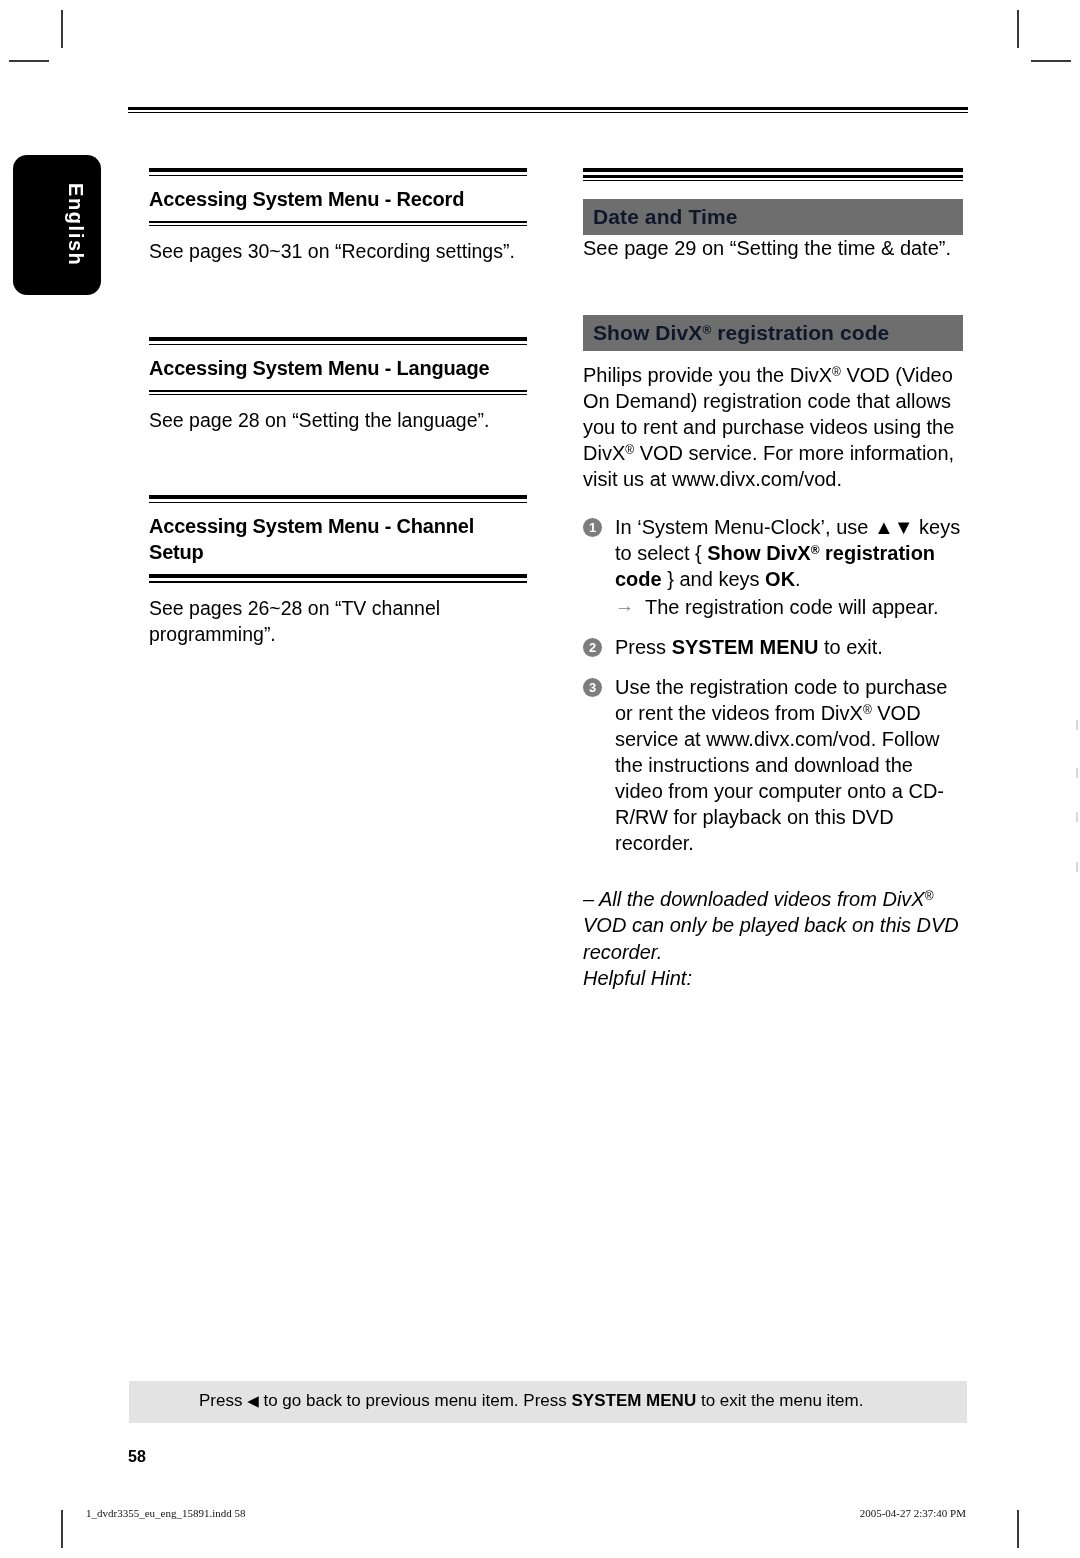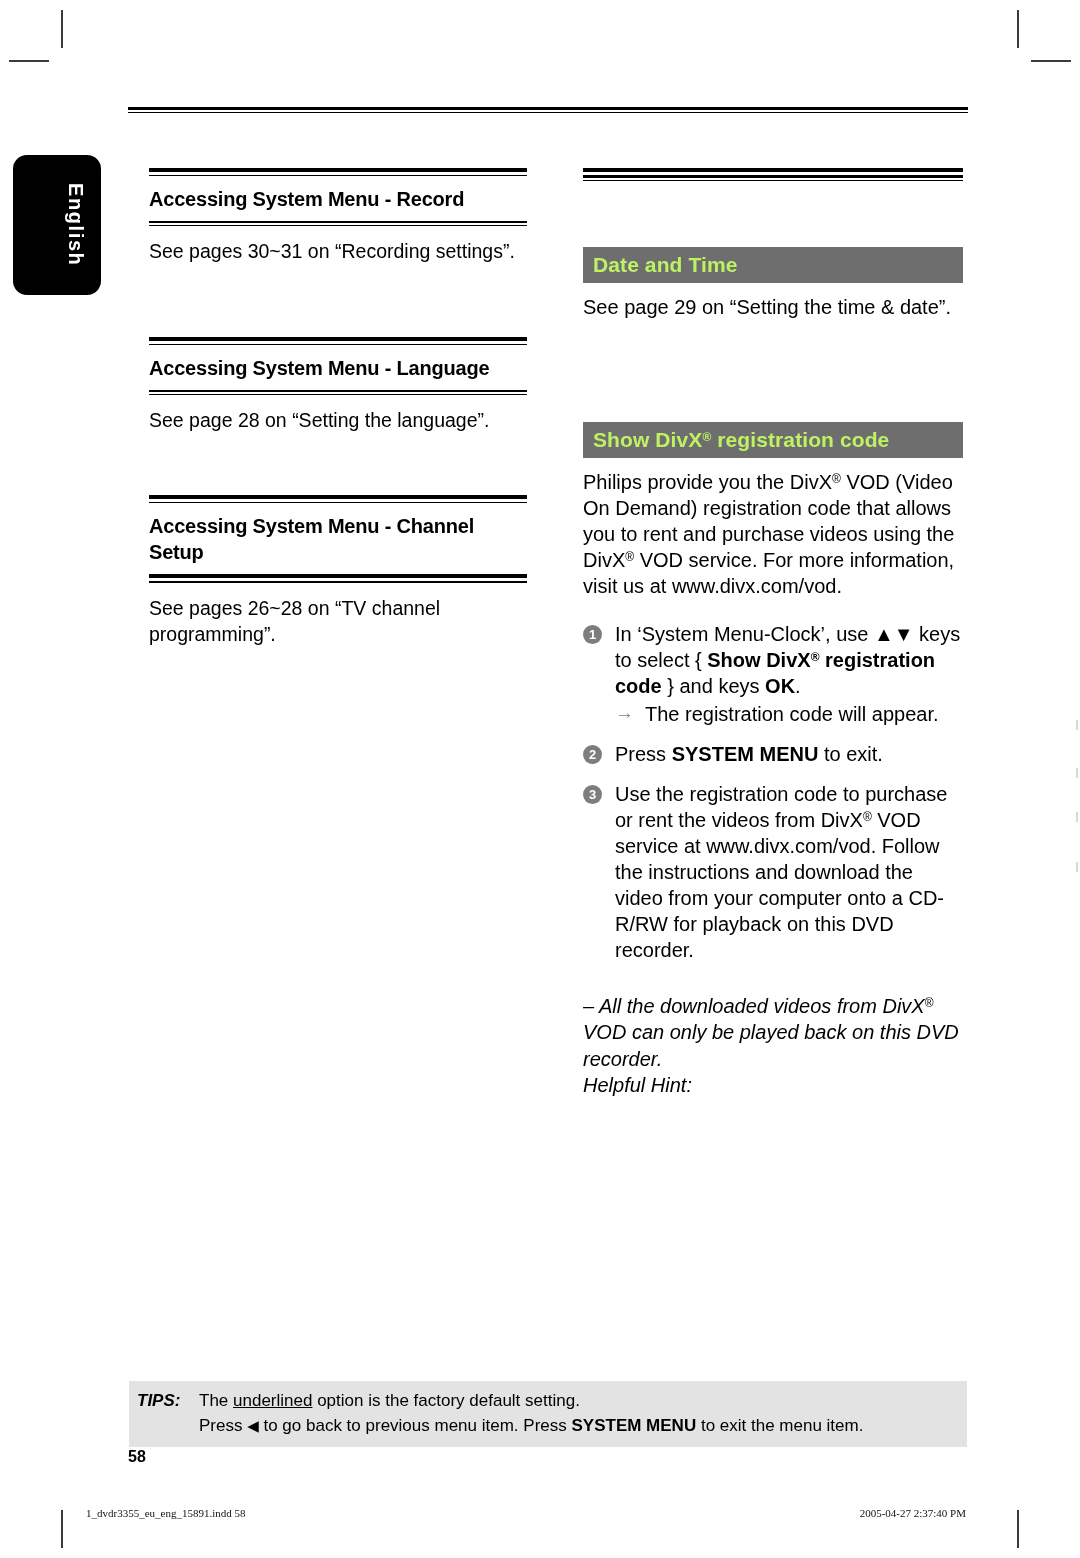--- a/index.html
+++ b/index.html
@@ -122,27 +122,26 @@
     padding-top: 13px;
   }
   .sec-block { margin-bottom: 0; }
 
   .spacer-lg { height: 72px; }
   .spacer-md { height: 62px; }
 
   
   .banner {
     background: #6e6e6e;
-    color: #bef264;
+    color: #0f172a;
     font-weight: bold;
     font-size: 21px;
     line-height: 1;
     padding: 7px 0 8px 10px;
     letter-spacing: 0.1px;
-    margin-top: 48px;
   }
   .banner .reg { font-size: 12px; vertical-align: 6px; }
 
   .para {
     font-size: 20px;
     line-height: 1.3;
     margin: 0;
   }
   .para .reg { font-size: 12px; vertical-align: 6px; }
 
@@ -300,21 +299,21 @@
   </div>
 
   <div class="col" id="col-right">
 
     <div class="rule-double-top"></div>
     <div class="rule-double-bottom"></div>
 
     <div style="height:18px;"></div>
 
     <div class="banner">Date and Time</div>
-    <div class="para" style="margin-top:11px;">See page 29 on “Setting the time &amp; date”.</div>
+    <div class="para" style="">See page 29 on “Setting the time &amp; date”.</div>
 
     <div style="height:54px;"></div>
 
     <div class="banner"><span>Show DivX</span><span class="reg">®</span><span> registration code</span></div>
 
     <div class="para" style="margin-top:11px;"><span>Philips provide you the DivX</span><span class="reg">®</span><span> VOD (Video On Demand) registration code that allows you to rent and purchase videos using the DivX</span><span class="reg">®</span><span> VOD service. For more information, visit us at www.divx.com/vod.</span></div>
 
     <div class="steps">
 
       <div class="step">
@@ -336,24 +335,20 @@
 
     <div class="hint">
       <div><span>– All the downloaded videos from DivX</span><span class="reg">®</span><span> VOD can only be played back on this DVD recorder.</span></div>
       <div>Helpful Hint:</div>
     </div>
 
   </div>
 
   <div id="tips">
     <div class="row">
-      <div class="tips-label">TIPS:</div>
-      <div class="tips-text"><span>The </span><u>underlined</u><span> option is the factory default setting.</span></div>
-    </div>
-    <div class="row">
       <div class="tips-label"></div>
       <div class="tips-text"><span>Press </span><span class="tri-left">◀</span><span> to go back to previous menu item. Press </span><b>SYSTEM MENU</b><span> to exit the menu item.</span></div>
     </div>
   </div>
 
   <div id="pageno">58</div>
 
   <div id="printfoot">
     <div class="fn">1_dvdr3355_eu_eng_15891.indd   58</div>
     <div class="ts">2005-04-27   2:37:40 PM</div>

